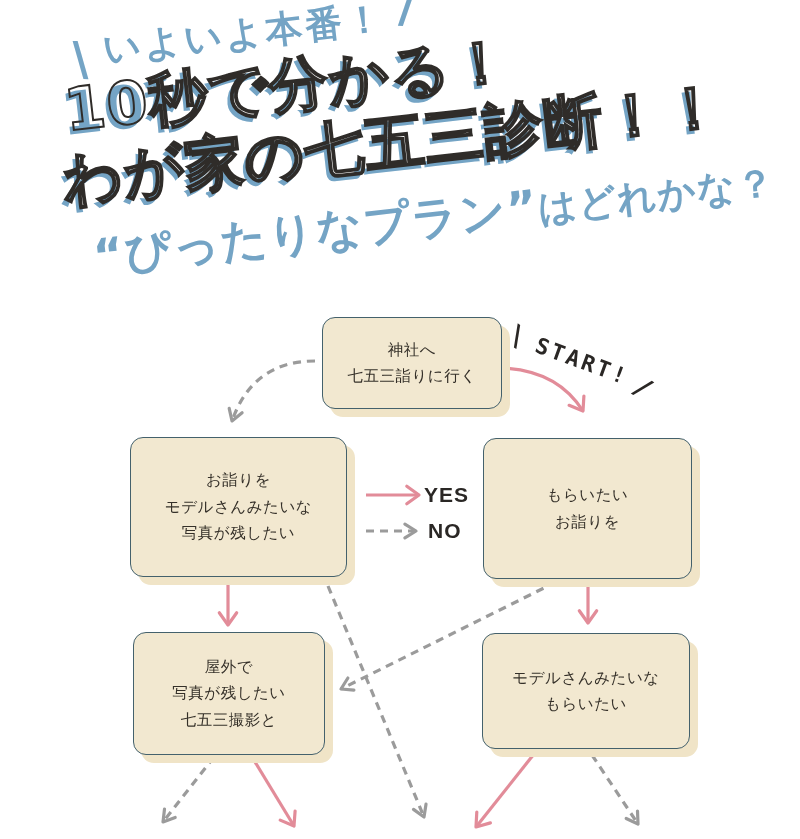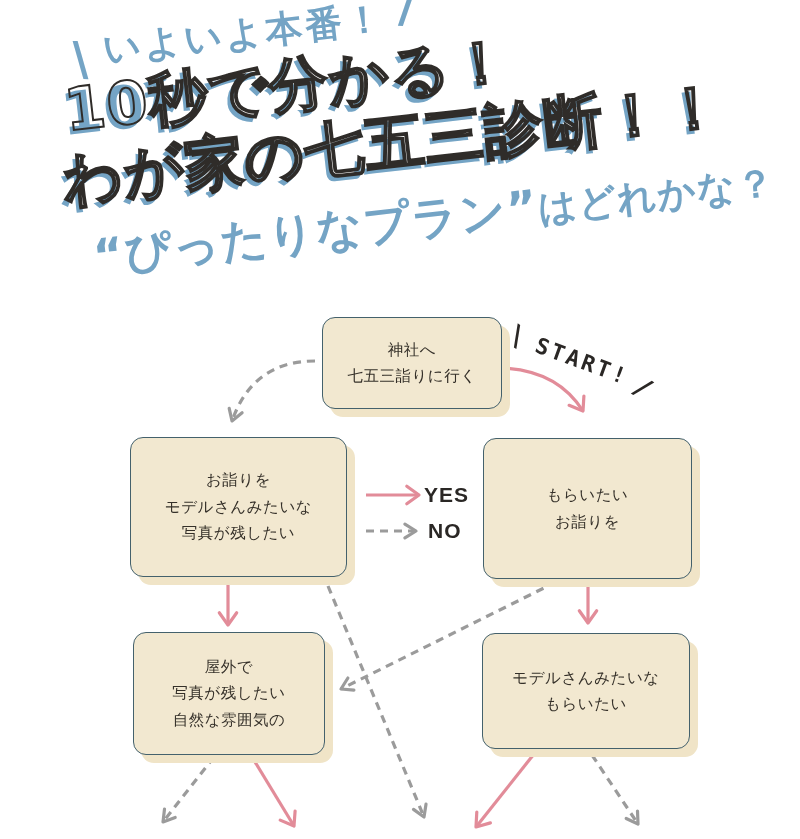--- a/index.html
+++ b/index.html
@@ -182,21 +182,21 @@
       <div>モデルさんみたいな</div>
       <div>写真が残したい</div>
     </div>
   <div class="node n-right">
       <div>もらいたい</div>
       <div>お詣りを</div>
     </div>
   <div class="node n-bleft">
       <div>屋外で</div>
       <div>写真が残したい</div>
-      <div>自然な雰囲気の</div>
+      <div>七五三撮影と</div>
     </div>
   <div class="node n-bright">
       <div>モデルさんみたいな</div>
       <div>もらいたい</div>
     </div>
 
   <div class="start-label">
     <span class="start-slash left">\</span>
     <span>START!</span>
     <span class="start-slash right">/</span>

